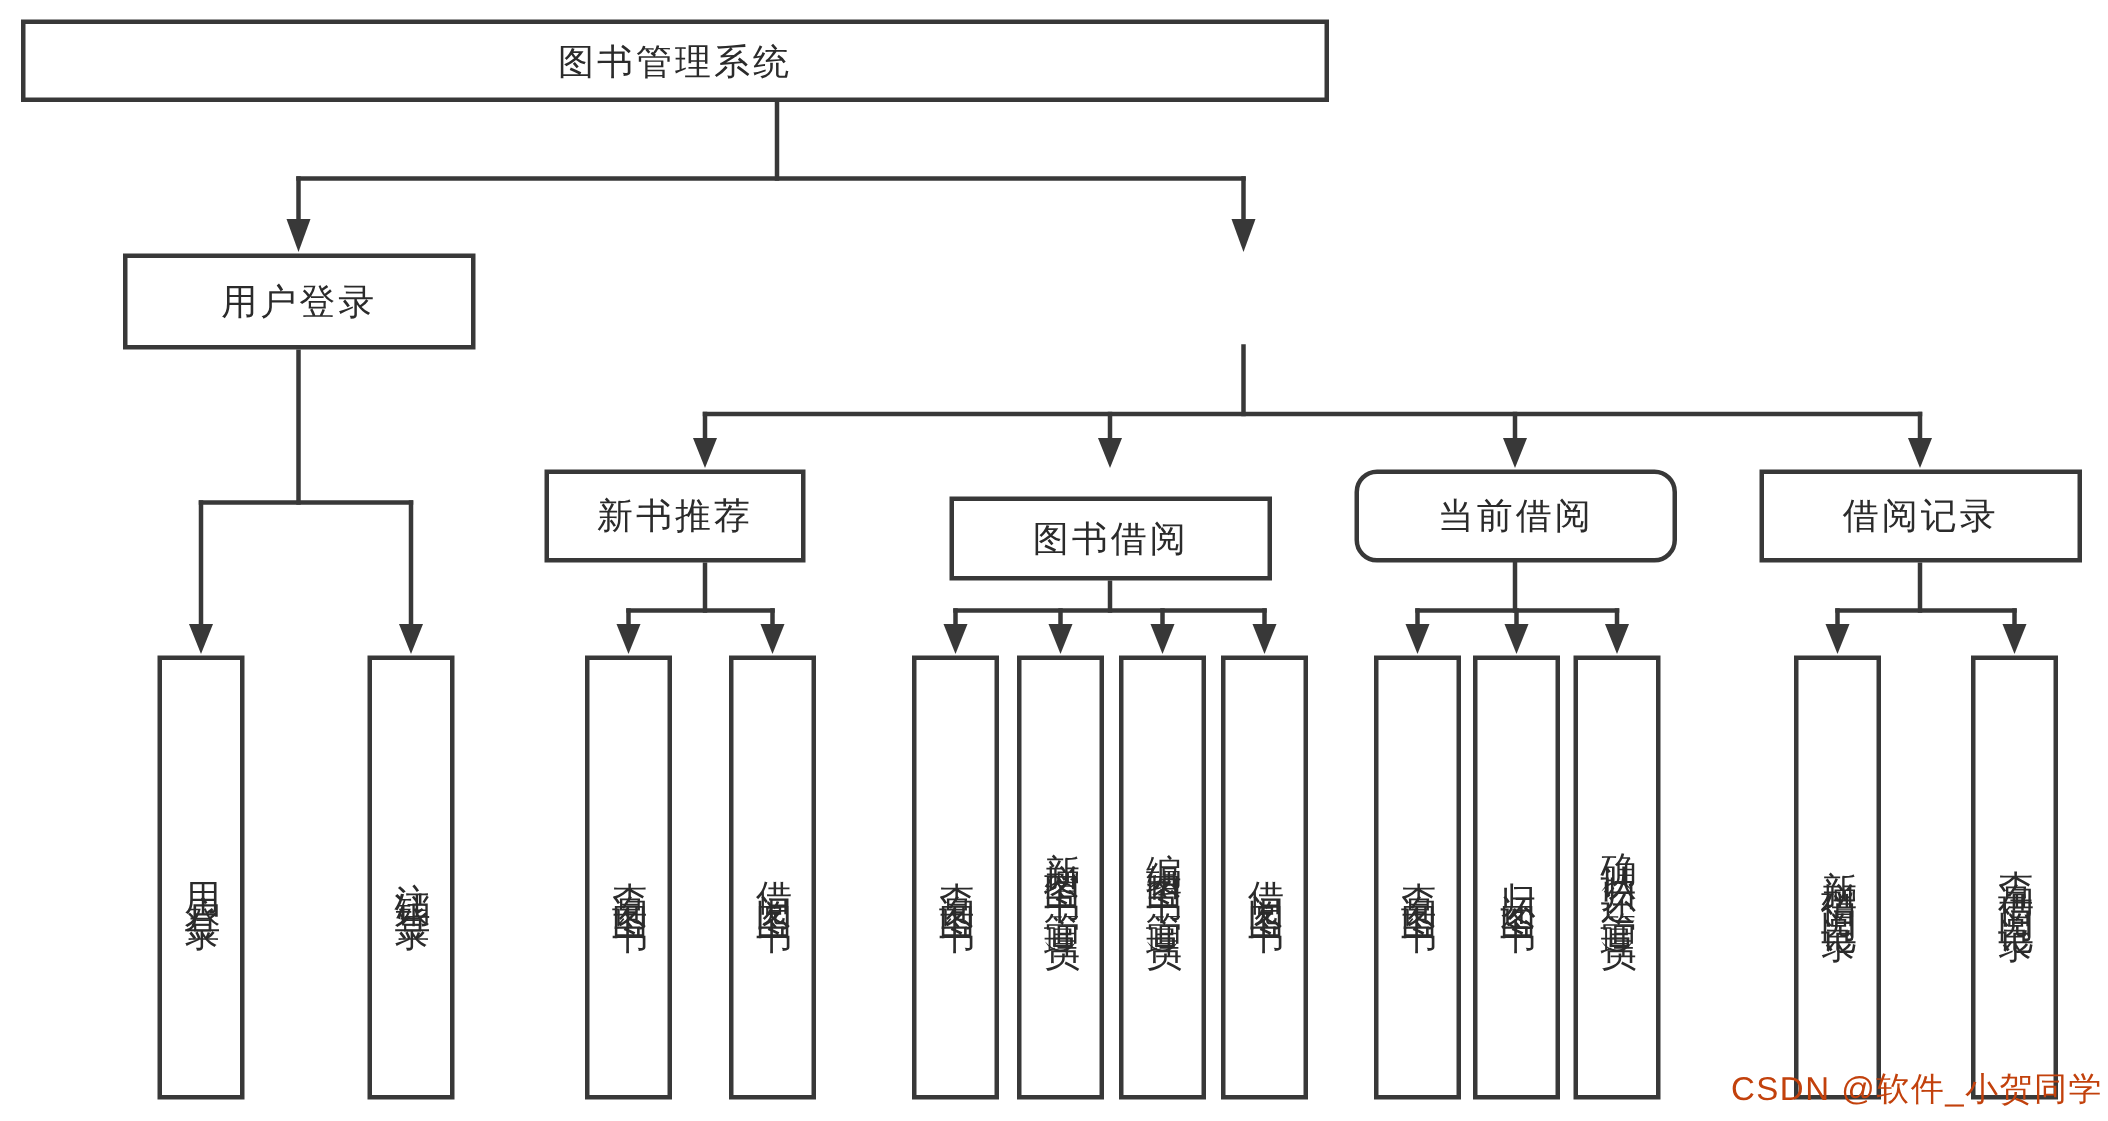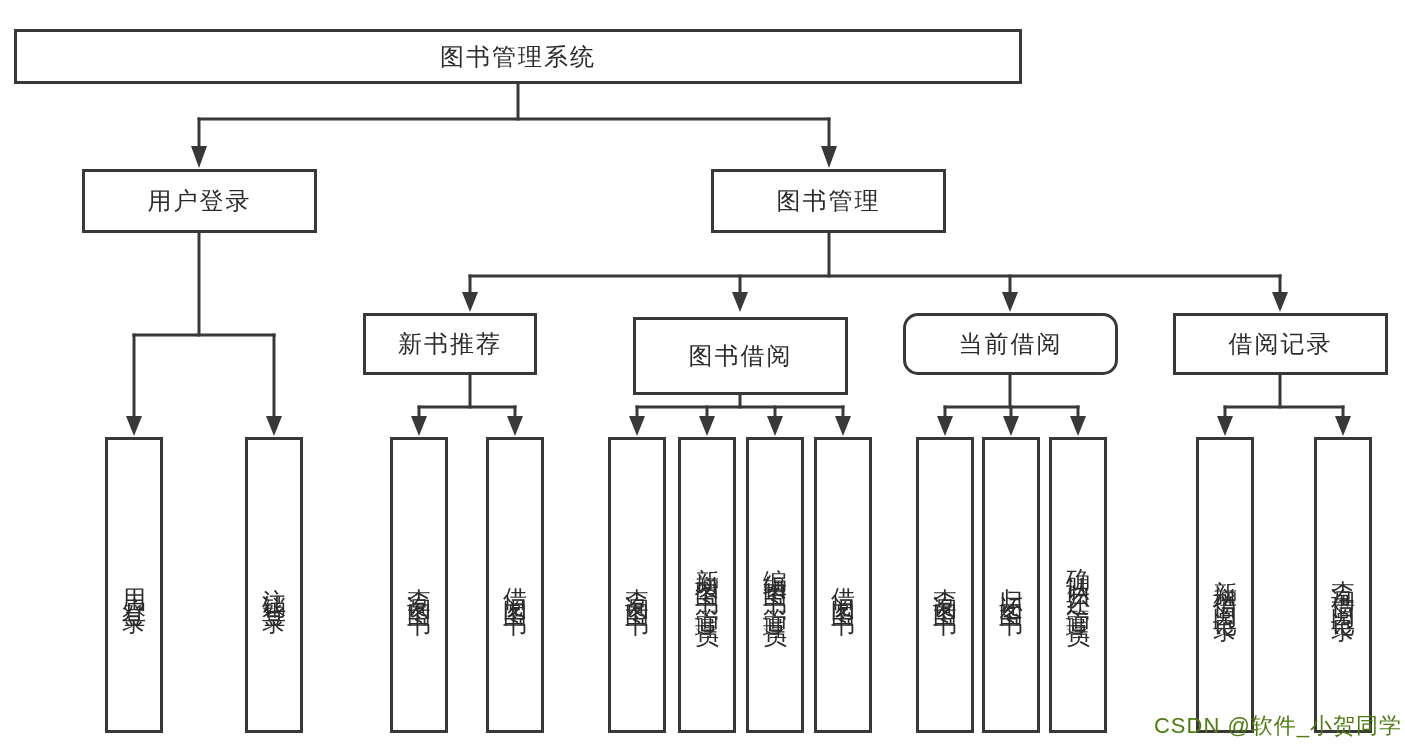--- a/index.html
+++ b/index.html
@@ -29,21 +29,21 @@
     font-size:24px;
     letter-spacing:8px;
     line-height:1;
     white-space:nowrap;
   }
   .watermark{
     position:absolute;
     right:3px;
     top:711px;
     font-size:22px;
-    color:#4d7c0f;
+    color:#c2410c;
     letter-spacing:1px;
     z-index:2;
   }
 </style>
 </head>
 <body>
 
 <div id="stage">
 
   <svg id="wires" width="1405" height="747" viewBox="0 0 1405 747" stroke="#383838" stroke-width="3" fill="#383838" stroke-linecap="square">
@@ -115,27 +115,26 @@
     <g>
       <line x1="1280" y1="373" x2="1280" y2="407"></line>
       <line x1="1225" y1="407" x2="1343" y2="407"></line>
       <line x1="1225" y1="407" x2="1225" y2="418"></line>
       <polygon points="1217,416 1233,416 1225,436" stroke="none"></polygon>
       <line x1="1343" y1="407" x2="1343" y2="418"></line>
       <polygon points="1335,416 1351,416 1343,436" stroke="none"></polygon>
     </g>
   </svg>
 
-  <div class="box hbox" style="left:14px;top:13px;width:1008px;height:55px;margin-top:16px;">图书管理系统</div>
+  <div class="box hbox" style="left:14px;top:13px;width:872px;height:55px;">图书管理系统</div>
 
   <div class="box hbox" style="left:82px;top:169px;width:235px;height:64px;">用户登录</div>
-  <div class="box hbox" style="left:711px;top:169px;width:235px;height:64px;">图书管理</div>
 
   <div class="box hbox" style="left:363px;top:313px;width:174px;height:62px;">新书推荐</div>
-  <div class="box hbox" style="left:633px;top:317px;width:215px;height:78px;">图书借阅</div>
+  <div class="box hbox" style="left:633px;top:331px;width:215px;height:56px;">图书借阅</div>
   <div class="box hbox" style="left:903px;top:313px;width:215px;height:62px;border-radius:15px;">当前借阅</div>
   <div class="box hbox" style="left:1173px;top:313px;width:215px;height:62px;">借阅记录</div>
 
   <div class="box vbox" style="left:105px;top:437px;width:58px;height:296px;">
     <span class="vtext">用户登录</span>
   </div>
   <div class="box vbox" style="left:245px;top:437px;width:58px;height:296px;">
     <span class="vtext">注销登录</span>
   </div>
 

